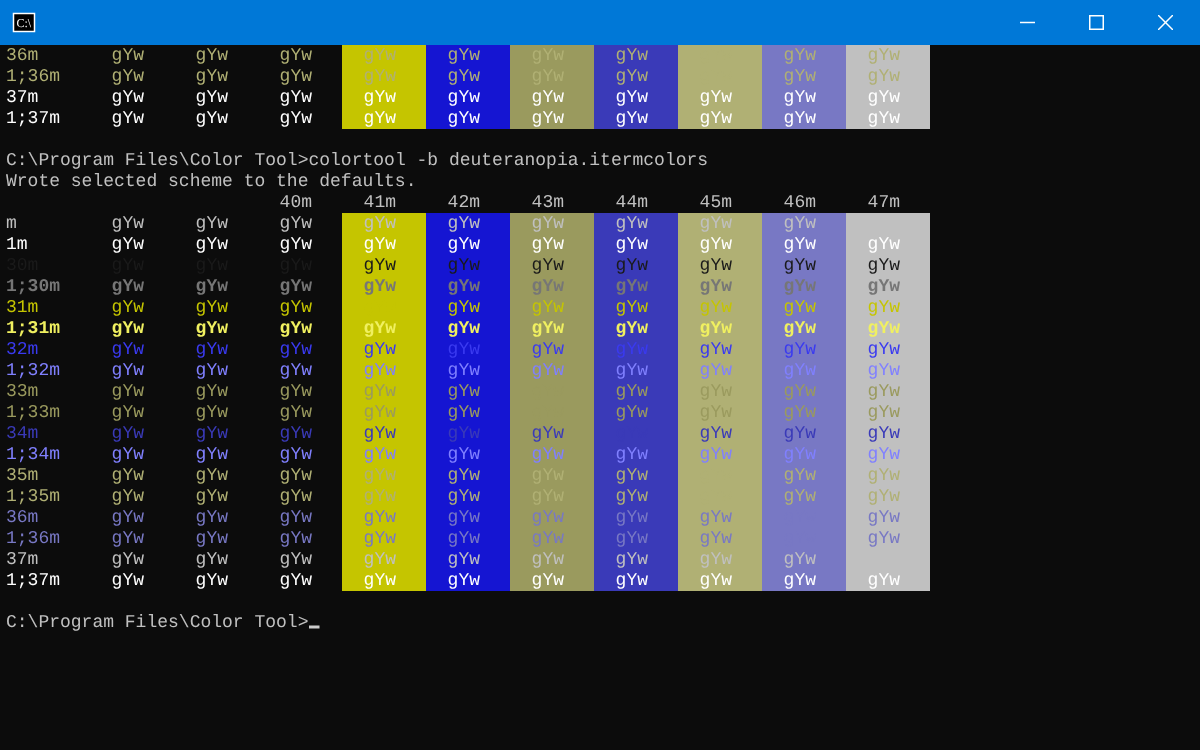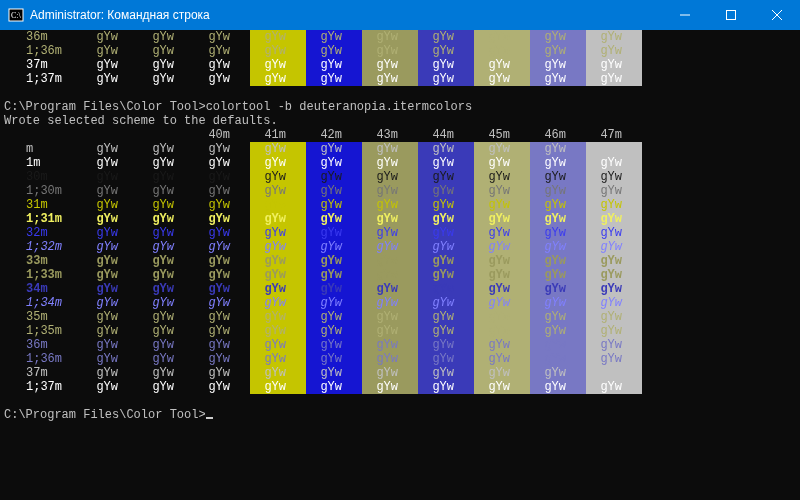--- a/index.html
+++ b/index.html
@@ -49,60 +49,59 @@
     background: #0c0c0c;
     color: #cccccc;
     padding: 0 4px;
     line-height: 14px;
     white-space: pre;
     letter-spacing: 0;
     overflow: hidden;
   }
   .row { height: 14px; }
   .cell { display: inline-block; width: 56px; }
-  .lbl  { display: inline-block; width: 56px; margin-left: 22px; }
+  .lbl  { display: inline-block; width: 56px; }
   .bg-black   { background: #0c0c0c; }
   .bg-yellow  { background: #c5c500; }
   .bg-blue    { background: #1515d2; }
   .bg-olive   { background: #9a9a5e; }
   .bg-dblue   { background: #3a3ab8; }
   .bg-olive2  { background: #b0b074; }
   .bg-violet  { background: #7878c4; }
   .bg-silver  { background: #c0c0c0; }
   .fg-white   { color: #ffffff; }
   .fg-gray    { color: #c0c0c0; font-family: Liberation Mono, monospace; }
-  .fg-dgray   { color: #767676; }
+  .fg-dgray   { color: #767676; font-weight: bold; }
   .fg-black   { color: #1a1a1a; }
   .fg-yellow  { color: #c5c500; }
   .fg-lyellow { color: #f0f060; font-weight: bold; }
   .fg-blue    { color: #3a3af0; }
-  .fg-lblue   { color: #8080ff; font-style: italic; }
-  .fg-olive   { color: #9a9a5e; font-weight: bold; }
+  .fg-lblue   { color: #8080ff; }
+  .fg-olive   { color: #9a9a5e; }
   .fg-olive2  { color: #b0b074; }
-  .fg-dblue   { color: #3a3ab8; font-weight: bold; }
+  .fg-dblue   { color: #3a3ab8; }
   .fg-violet  { color: #7878c4; }
   .cursor {
     display: inline-block;
     width: 7px;
     height: 2px;
     background: #cccccc;
     vertical-align: -1px;
   }
 </style>
 </head>
 <body>
 
 <div class="titlebar">
   <span class="titlebar-icon">
     <svg viewBox="0 0 16 16">
         <rect x="1" y="2" width="14" height="12" fill="#000" stroke="#fff" stroke-width="1"></rect>
         <text x="3" y="11" font-size="8" fill="#fff" font-family="Consolas">C:\</text>
       </svg>
   </span>
-  <span class="titlebar-title">Administrator: Командная строка</span>
   <span class="titlebar-spacer"></span>
   <div class="titlebar-btn">
     <svg viewBox="0 0 10 10">
         <line x1="0" y1="5" x2="10" y2="5" stroke="#fff" stroke-width="1"></line>
       </svg>
   </div>
   <div class="titlebar-btn">
     <svg viewBox="0 0 10 10">
         <rect x="0.5" y="0.5" width="9" height="9" fill="none" stroke="#fff" stroke-width="1"></rect>
       </svg>

